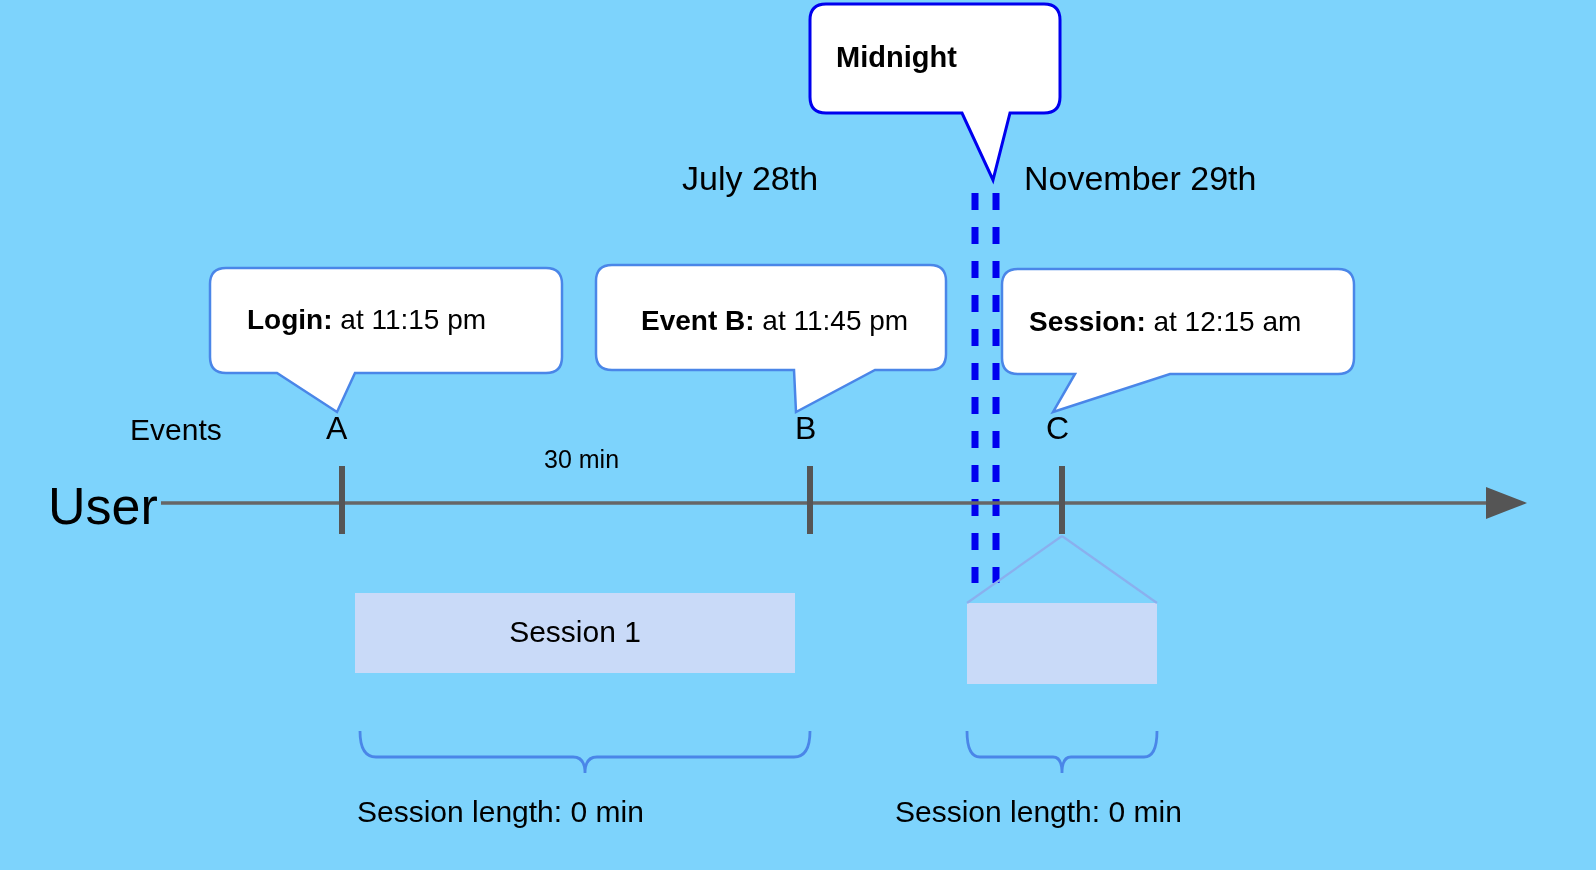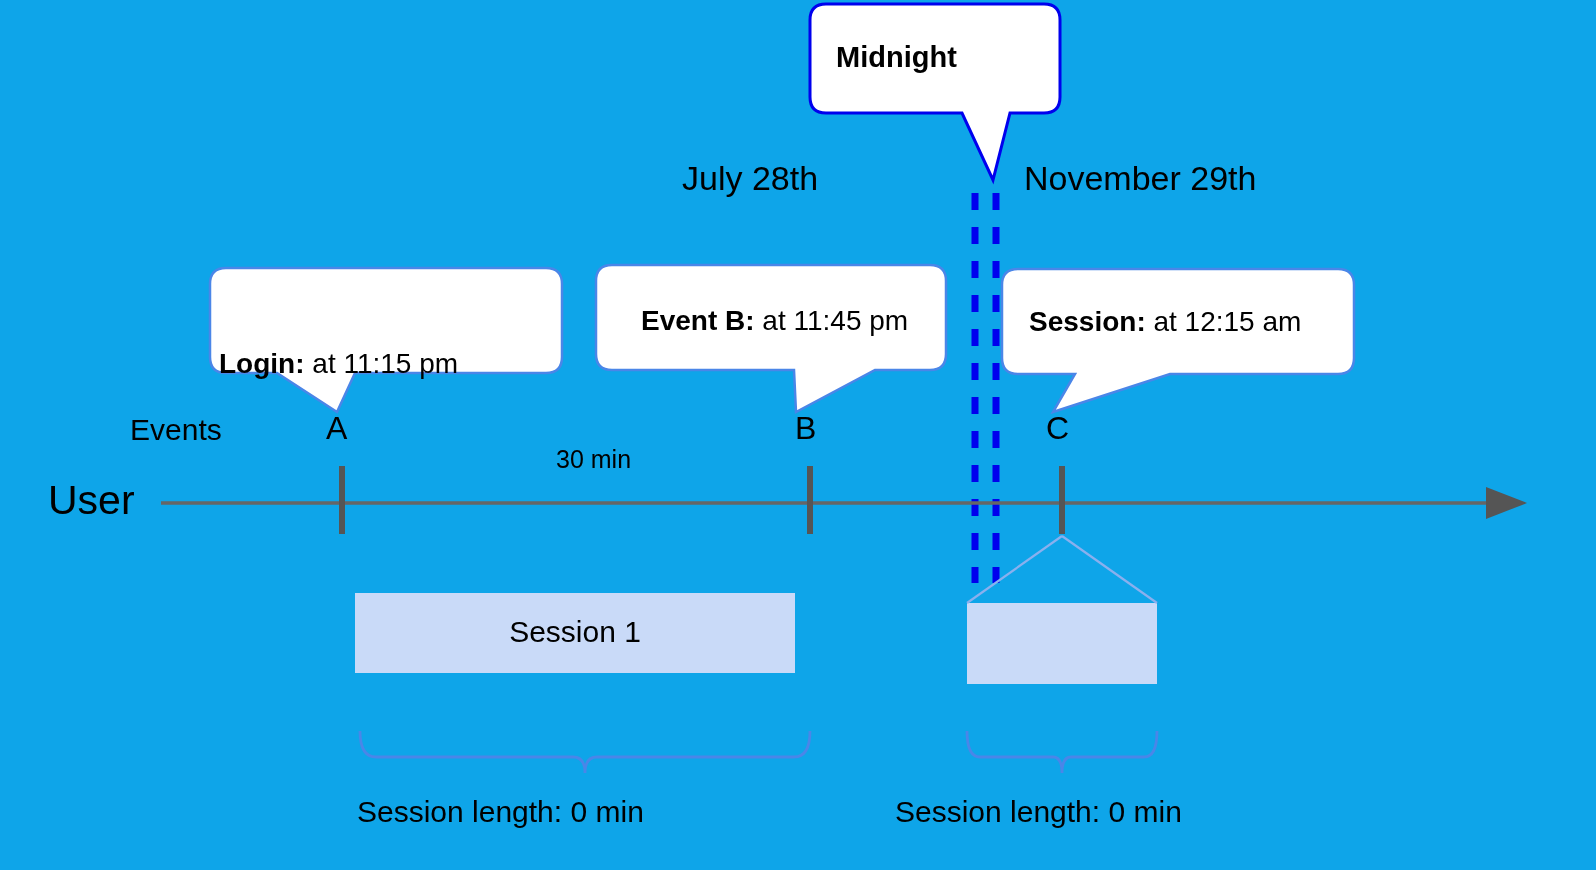--- a/index.html
+++ b/index.html
@@ -8,38 +8,38 @@
     background: #ffffff;
   }
   body {
     font-family: "Liberation Sans", sans-serif;
     color: #000000;
   }
   #stage {
     position: relative;
     width: 1596px;
     height: 870px;
-    background: #0ea5e9;
+    background: #7dd3fc;
     overflow: hidden;
     text-decoration: underline;
   }
   #canvas {
     position: absolute;
     left: 0;
     top: 0;
     width: 1596px;
     height: 870px;
   }
   .lbl {
     position: absolute;
     white-space: nowrap;
     line-height: 1;
   }
   .lbl-user {
-    font-size: 41px;
+    font-size: 52px;
     left: 48px;
     top: 480px;
   }
   .lbl-events {
     font-size: 30px;
     left: 130px;
     top: 415px;
   }
   .lbl-date {
     font-size: 34px;
@@ -49,37 +49,37 @@
   .lbl-date.d29 { left: 1024px; }
   .lbl-tick {
     font-size: 32px;
     top: 412px;
   }
   .lbl-tick.tA { left: 326px; }
   .lbl-tick.tB { left: 795px; }
   .lbl-tick.tC { left: 1046px; }
   .lbl-gap {
     font-size: 25px;
-    left: 556px;
+    left: 544px;
     top: 447px;
   }
   .callout-text {
     position: absolute;
     font-size: 28px;
     white-space: nowrap;
     line-height: 1;
   }
   .callout-text b { font-weight: bold; }
   .ct-midnight {
     font-size: 29px;
     left: 836px;
     top: 43px;
     font-weight: bold;
   }
-  .ct-login { left: 219px; top: 306px; margin-top: 44px; }
+  .ct-login { left: 247px; top: 306px; }
   .ct-eventb { left: 620px; top: 307px; margin-left: 21px; }
   .ct-logout { left: 1029px; top: 308px; }
   .session-label {
     position: absolute;
     font-size: 30px;
     white-space: nowrap;
     line-height: 1;
     text-align: center;
   }
   .sl-1 { left: 355px; width: 440px; top: 617px; }

